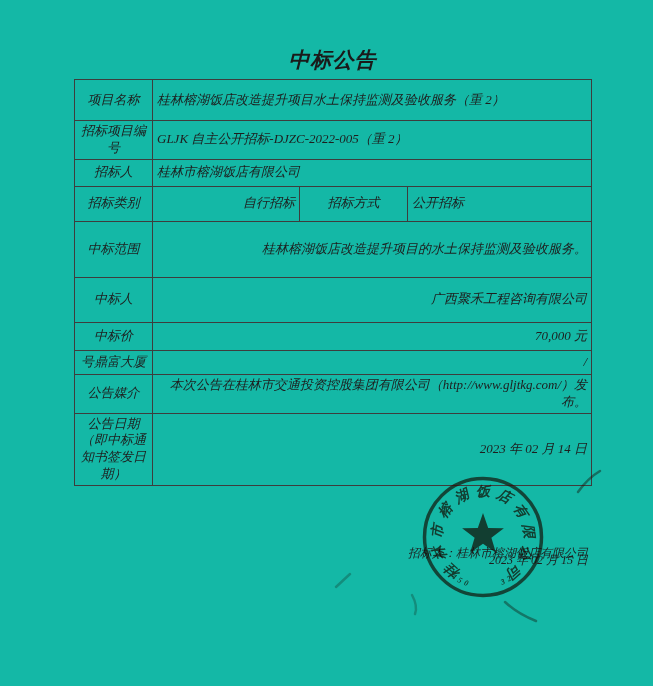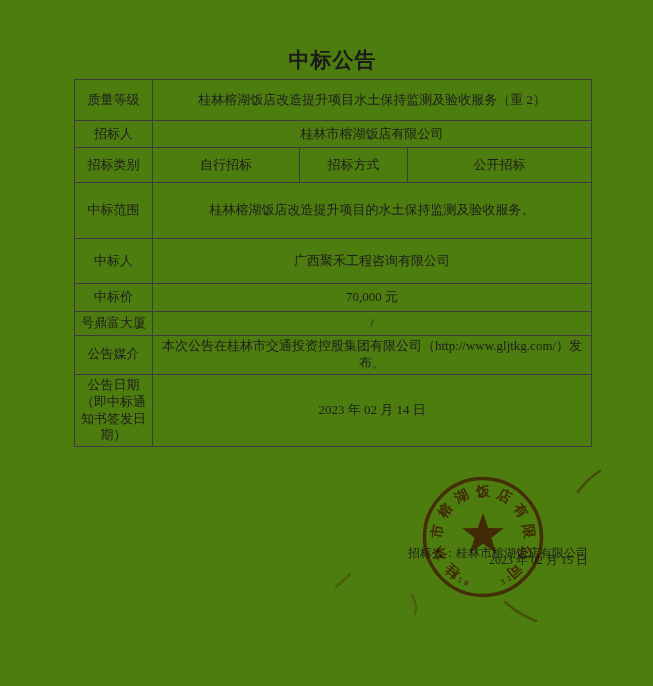--- a/index.html
+++ b/index.html
@@ -4,39 +4,39 @@
 <style>
   html,body{margin:0;padding:0;}
   body{
     width:653px;height:686px;
     background:#ffffff;
     font-family:"Liberation Serif","DejaVu Serif",serif;
     color:#1f1f1f;
     position:relative;
     overflow:hidden;
   }
-  .page{position:absolute;inset:0;background:#4d7c0f;}
+  .page{position:absolute;inset:0;background:#14b8a6;font-style:italic;}
   .title{
     position:absolute;top:46px;left:73px;width:519px;
     text-align:center;font-size:21px;font-weight:700;color:#1a1a1a;
     letter-spacing:1px;
   }
   table.doc{
     position:absolute;left:74px;top:79px;
     width:517px;border-collapse:collapse;table-layout:fixed;
   }
   table.doc td{
     border:1px solid #3d3d3d;
     font-size:13px;line-height:1.3;color:#1e1e1e;
     padding:2px 4px;vertical-align:middle;
     overflow:hidden;
   }
   td.lab{text-align:center;padding:2px 2px;}
-  td.val{text-align:center;padding-left:8px;margin-top:44px;}
-  td.ctr{text-align:center;}
+  td.val{text-align:right;padding-left:8px;margin-top:44px;}
+  td.ctr{text-align:left;}
   td.small-lab{font-size:12px;line-height:1.32;}
   .sig-line{
     position:absolute;right:65px;
     font-size:12px;color:#1e1e1e;white-space:nowrap;
   }
   #sig1{top:545px;}
   #sig2{top:552px;}
   #stamp-svg{
     position:absolute;left:0;top:0;width:653px;height:686px;
     pointer-events:none;
@@ -52,22 +52,26 @@
 
   <table class="doc">
     <colgroup>
       <col style="width:78px">
         <col style="width:147px">
         <col style="width:108px">
         <col style="width:184px">
     </colgroup>
     <tbody>
       <tr style="height:41px">
-        <td class="lab">质量等级</td>
+        <td class="lab">项目名称</td>
         <td class="ctr" colspan="3">桂林榕湖饭店改造提升项目水土保持监测及验收服务（重 2）</td>
+      </tr>
+      <tr style="height:35px">
+        <td class="lab">招标项目编号</td>
+        <td class="ctr" colspan="3">GLJK 自主公开招标-DJZC-2022-005（重 2）</td>
       </tr>
       <tr style="height:27px">
         <td class="lab">招标人</td>
         <td class="ctr" colspan="3">桂林市榕湖饭店有限公司</td>
       </tr>
       <tr style="height:35px">
         <td class="lab">招标类别</td>
         <td class="val">自行招标</td>
         <td class="lab">招标方式</td>
         <td class="ctr">公开招标</td>

